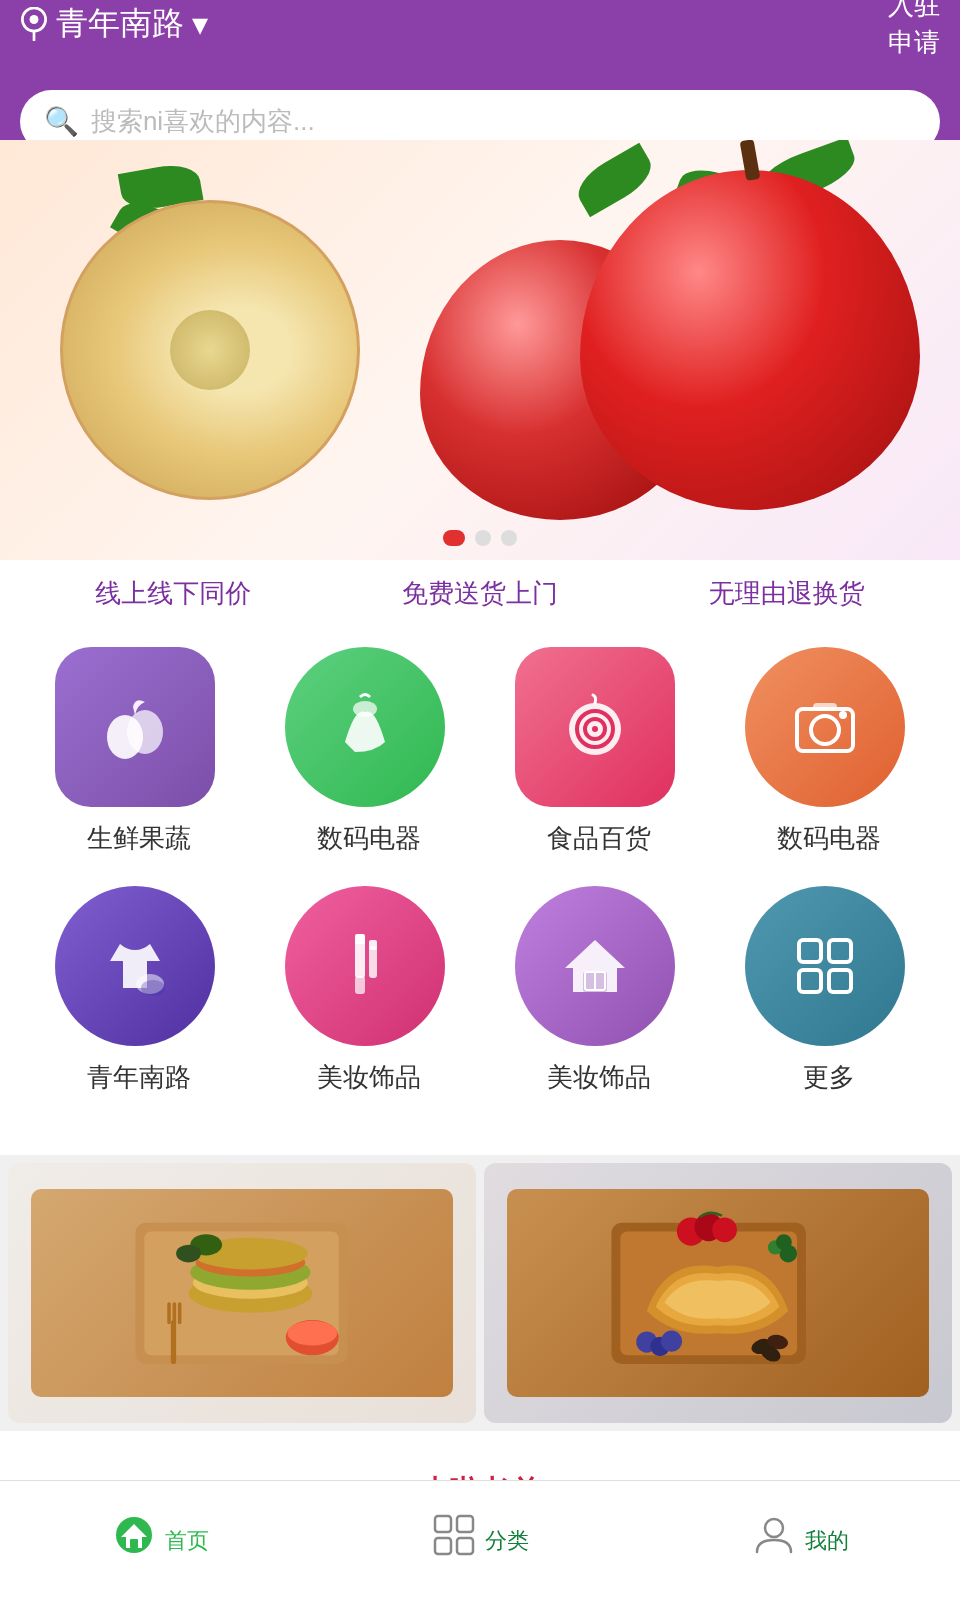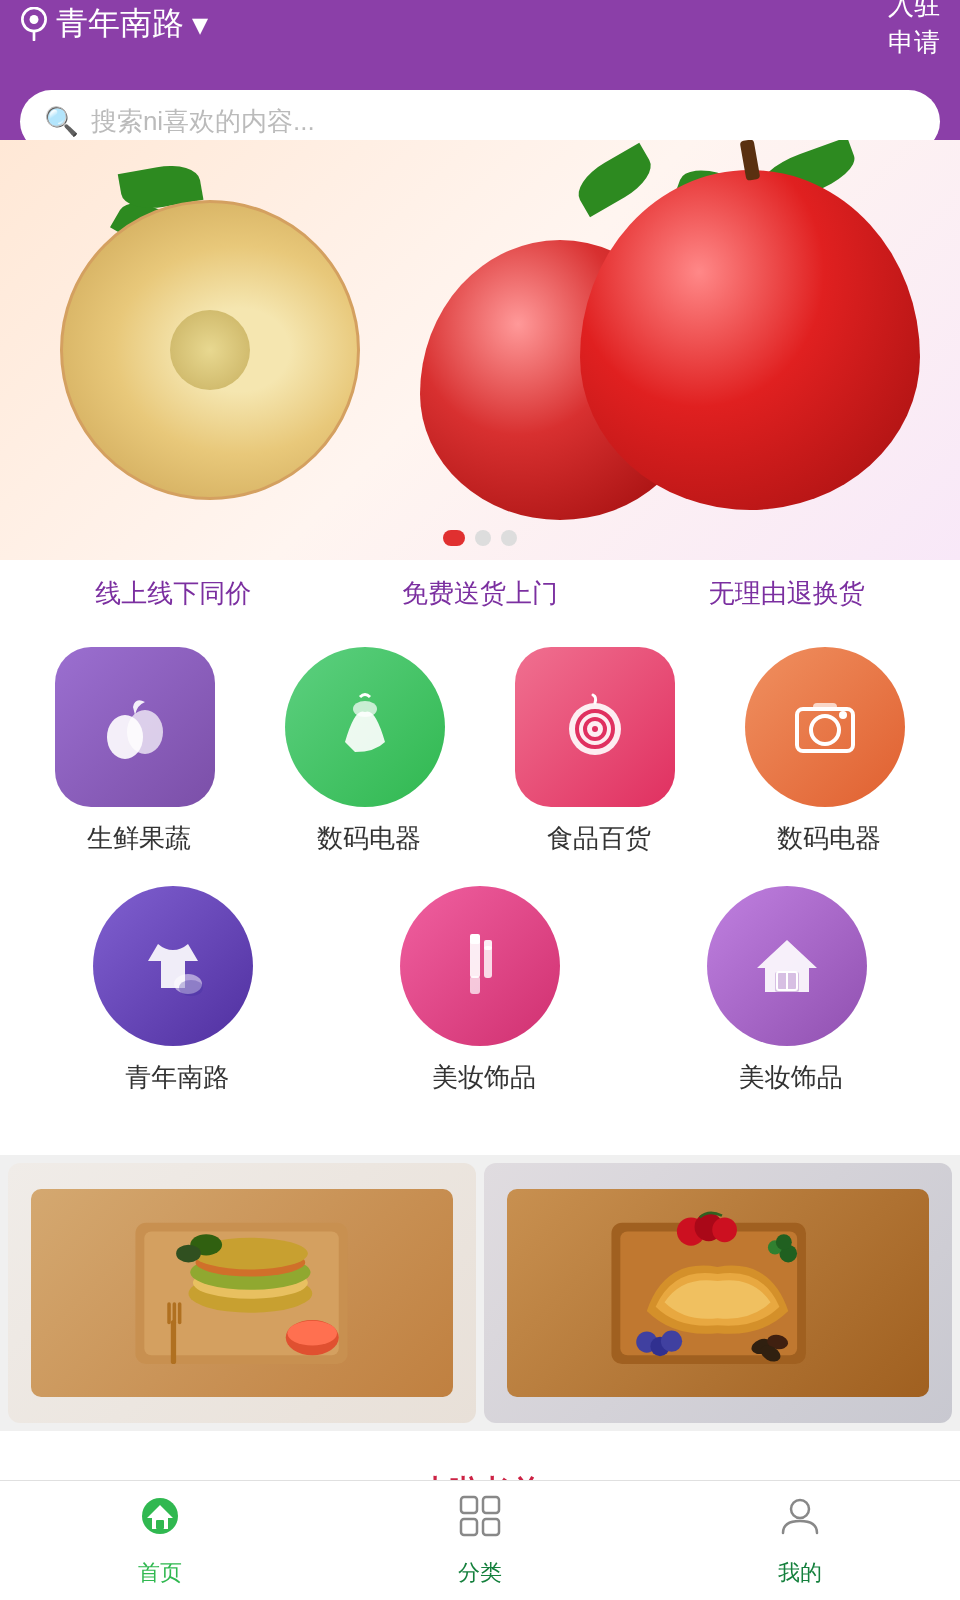--- a/index.html
+++ b/index.html
@@ -326,21 +326,21 @@
       width: 960px;
       height: 120px;
       background: white;
       border-top: 1px solid #e0e0e0;
       display: flex;
       align-items: center;
     }
     .nav-item {
       flex: 1;
       display: flex;
-      flex-direction: column;
+      flex-direction: row;
       align-items: center;
       justify-content: center;
       gap: 8px;
       cursor: pointer;
     }
     .nav-icon {
       font-size: 46px;
       color: #888;
     }
     .nav-icon.active-icon {
@@ -487,20 +487,31 @@
       <div class="cat-icon lavender-circle">
         <svg width="80" height="80" viewBox="0 0 80 80" fill="none" xmlns="http://www.w3.org/2000/svg">
           <path d="M40 14 L10 42 L18 42 L18 66 L62 66 L62 42 L70 42 Z" fill="white" opacity="0.9"></path>
           <rect x="28" y="46" width="24" height="20" rx="2" fill="#9050b0" opacity="0.3"></rect>
           <rect x="30" y="46" width="20" height="18" rx="2" stroke="white" stroke-width="2" fill="none"></rect>
           <line x1="40" y1="46" x2="40" y2="64" stroke="white" stroke-width="2"></line>
         </svg>
       </div>
       <span class="cat-label">美妆饰品</span>
     </div>
+    <div class="category-item">
+      <div class="cat-icon teal-circle">
+        <svg width="80" height="80" viewBox="0 0 80 80" fill="none" xmlns="http://www.w3.org/2000/svg">
+          <rect x="14" y="14" width="22" height="22" rx="4" stroke="white" stroke-width="4" fill="none"></rect>
+          <rect x="44" y="14" width="22" height="22" rx="4" stroke="white" stroke-width="4" fill="none"></rect>
+          <rect x="14" y="44" width="22" height="22" rx="4" stroke="white" stroke-width="4" fill="none"></rect>
+          <rect x="44" y="44" width="22" height="22" rx="4" stroke="white" stroke-width="4" fill="none"></rect>
+        </svg>
+      </div>
+      <span class="cat-label">更多</span>
+    </div>
   </div>
 </div>
 
 <div class="food-banners">
   <div class="food-card food-left">
     <div class="food-board">
 
       <svg width="90%" height="85%" viewBox="0 0 280 200" xmlns="http://www.w3.org/2000/svg">
 
         <rect x="20" y="20" width="240" height="160" rx="12" fill="#c89050"></rect>

